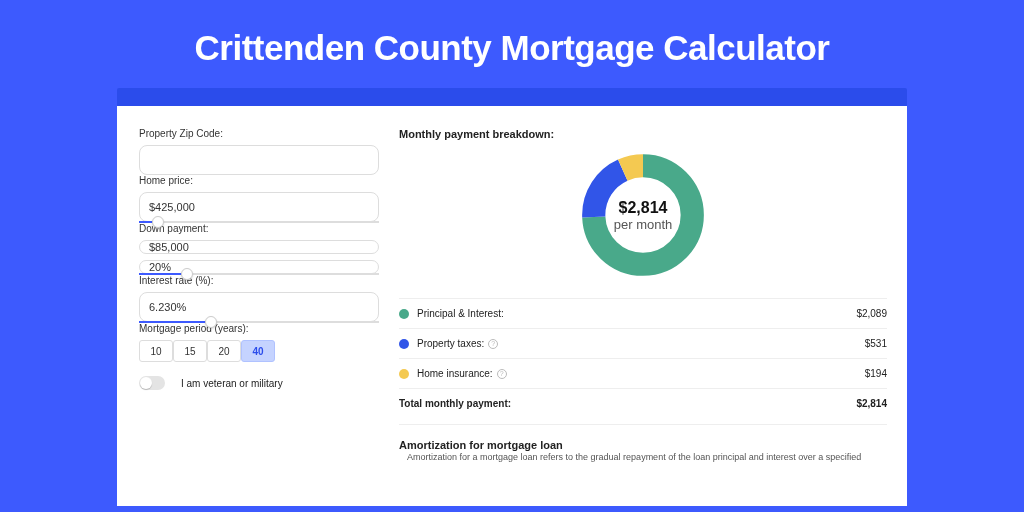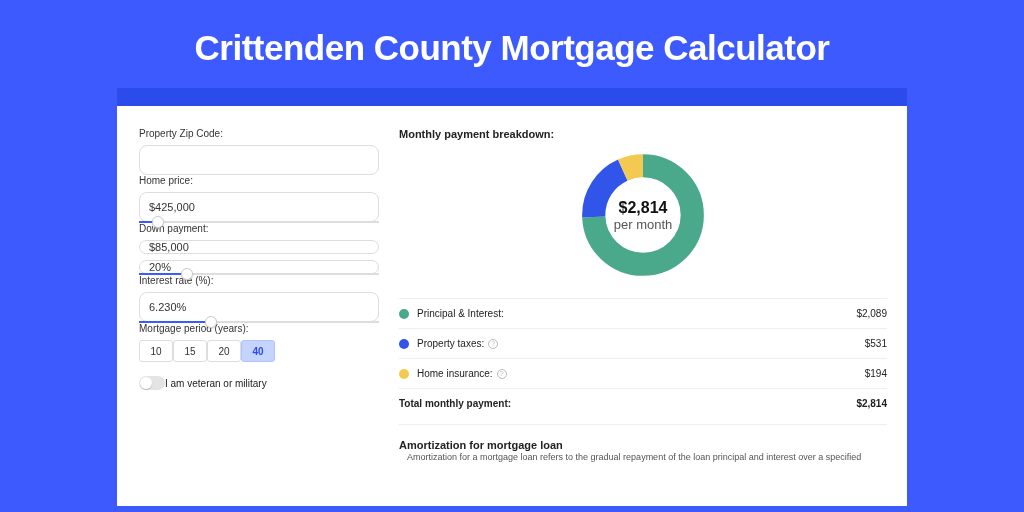--- a/index.html
+++ b/index.html
@@ -95,21 +95,21 @@
   }
   .period-btn.active {
     background: #c5d3ff;
     border-color: #b0c2ff;
     color: #2b4ceb;
     font-weight: 600;
   }
   .toggle-row {
     display: flex;
     align-items: center;
-    gap: 0;
+    gap: 16px;
     margin-top: 14px;
   }
   .toggle {
     width: 26px; height: 14px;
     background: #e4e4e4;
     border-radius: 8px;
     position: relative;
   }
   .toggle-knob {
     width: 12px; height: 12px;

